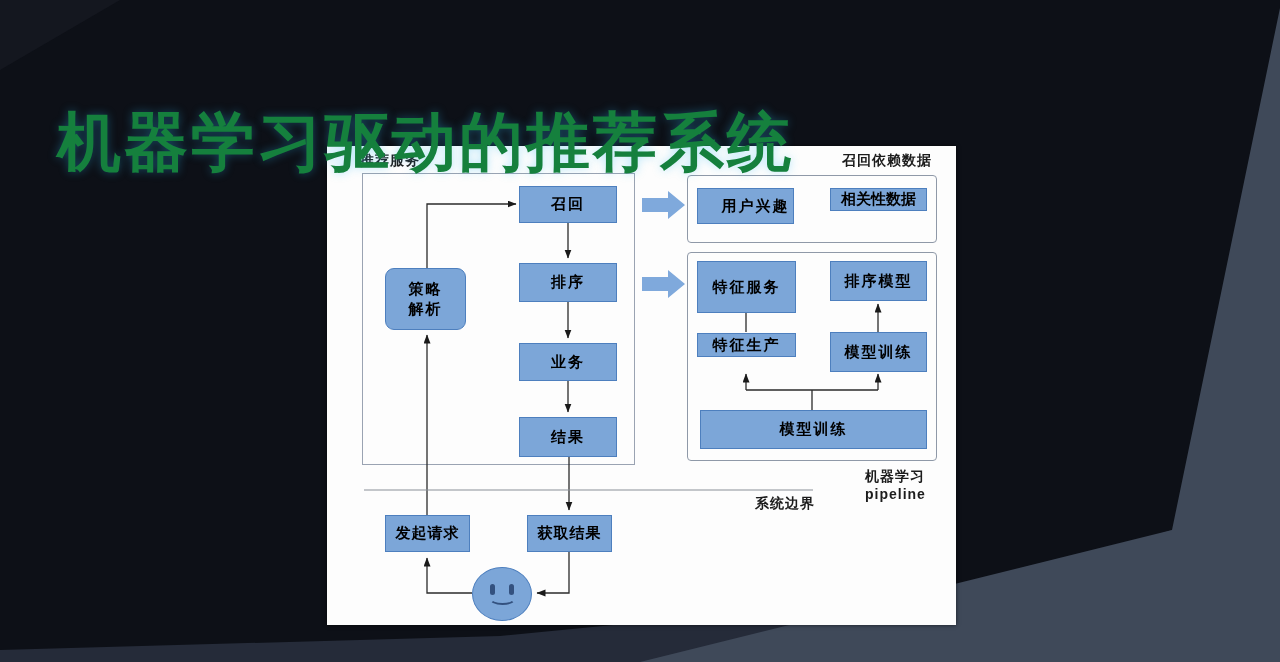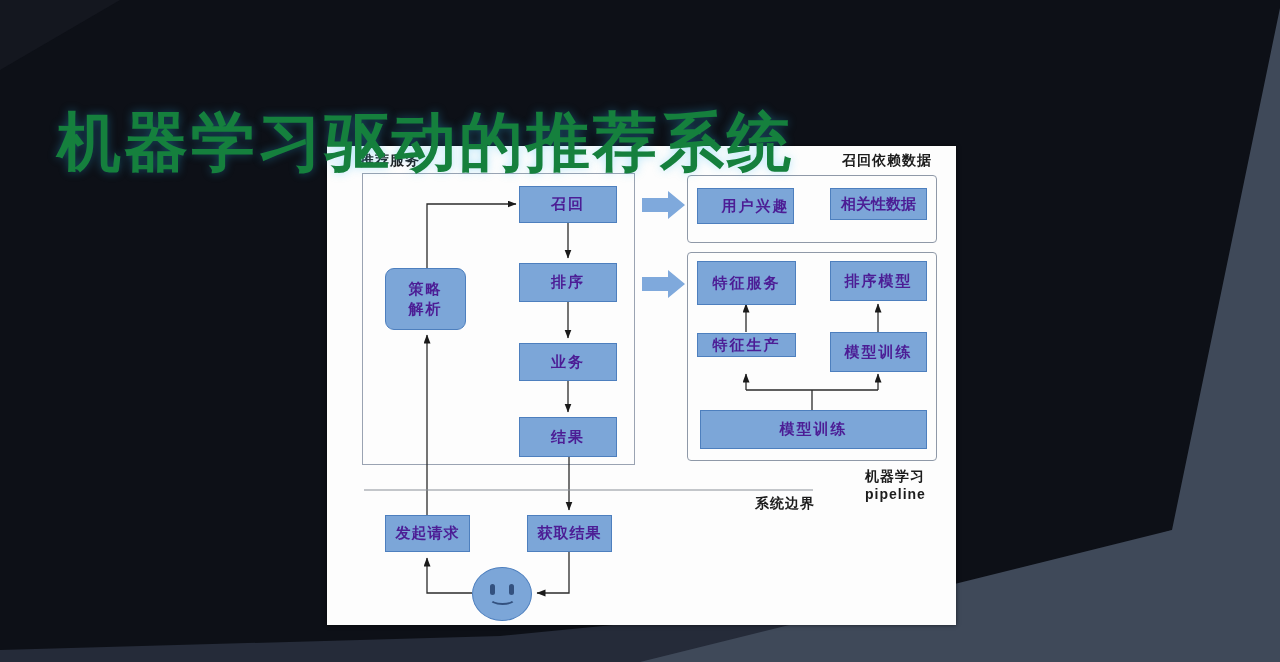--- a/index.html
+++ b/index.html
@@ -25,21 +25,21 @@
   .panel *{box-sizing:border-box;}
   .container-box{
     position:absolute;border:1px solid #9aa3b2;background:transparent;z-index:1;
   }
   .container-box.rounded{border-radius:4px;border-color:#8f99a8;}
   .connectors{position:absolute;left:0;top:0;z-index:2;}
   .node{
     position:absolute;z-index:3;
     background:#7ca6d8;border:1px solid #4d7fbe;
     display:flex;align-items:center;justify-content:center;
-    font-size:15px;font-weight:bold;color:#4c1d95;letter-spacing:2px;
+    font-size:15px;font-weight:bold;color:#000000;letter-spacing:2px;
     text-align:center;line-height:1.35;
   }
   .lbl{
     position:absolute;z-index:3;font-size:14px;font-weight:bold;color:#1c1c1c;
     letter-spacing:1px;white-space:nowrap;
   }
   .lbl .sub{display:block;}
   
   .smiley{
     position:absolute;left:145px;top:421px;width:60px;height:54px;z-index:3;
@@ -106,23 +106,23 @@
   <div class="node" style="left:192px;top:40px;width:98px;height:37px;">召回</div>
   <div class="node" style="left:192px;top:117px;width:98px;height:39px;">排序</div>
   <div class="node" style="left:192px;top:197px;width:98px;height:38px;">业务</div>
   <div class="node" style="left:192px;top:271px;width:98px;height:40px;">结果</div>
   <div class="node" style="left:58px;top:122px;width:81px;height:62px;flex-direction:column;border-radius:9px;">
     <span>策略</span>
     <span>解析</span>
   </div>
 
   <div class="node" style="left:370px;top:42px;width:97px;height:36px;padding-left:20px;">用户兴趣</div>
-  <div class="node" style="left:503px;top:42px;width:97px;height:32px;letter-spacing:0;text-align:right;">相关性数据</div>
+  <div class="node" style="left:503px;top:42px;width:97px;height:23px;letter-spacing:0;text-align:right;">相关性数据</div>
 
-  <div class="node" style="left:370px;top:115px;width:99px;height:44px;">特征服务</div>
+  <div class="node" style="left:370px;top:115px;width:99px;height:52px;">特征服务</div>
   <div class="node" style="left:503px;top:115px;width:97px;height:40px;">排序模型</div>
   <div class="node" style="left:370px;top:187px;width:99px;height:24px;">特征生产</div>
   <div class="node" style="left:503px;top:186px;width:97px;height:40px;">模型训练</div>
   <div class="node" style="left:373px;top:264px;width:227px;height:39px;">模型训练</div>
 
   <div class="lbl" style="left:538px;top:322px;">
     <span class="sub">机器学习</span>
     <span class="sub">pipeline</span>
   </div>
   <div class="lbl" style="left:428px;top:349px;">系统边界</div>

